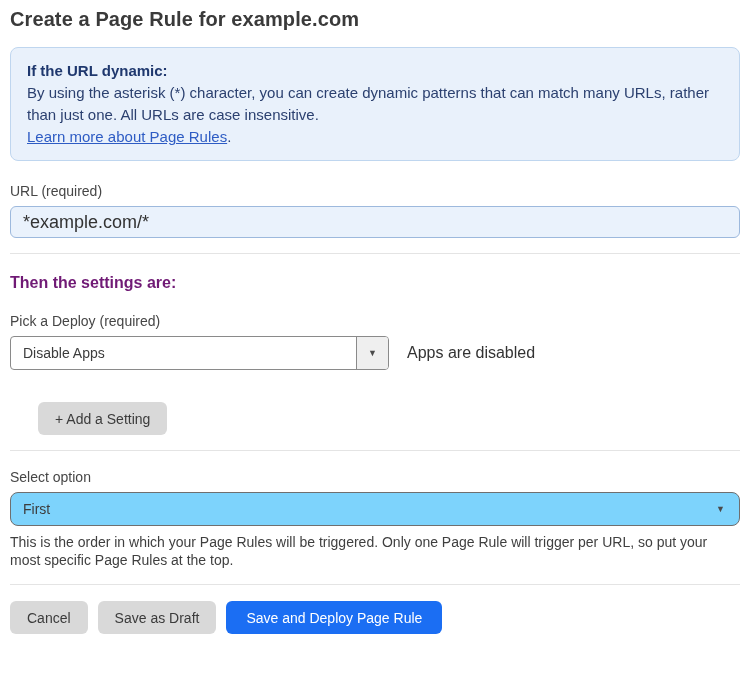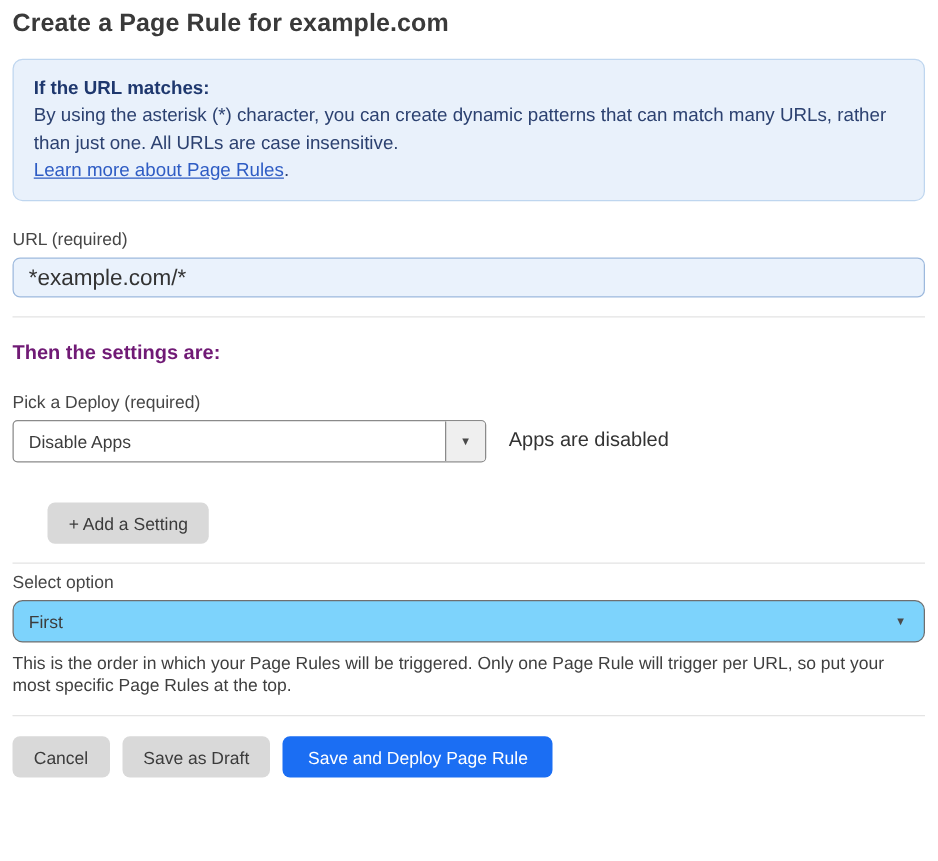--- a/index.html
+++ b/index.html
@@ -129,21 +129,21 @@
     padding: 0 17px;
     cursor: pointer;
     display: inline-flex;
     align-items: center;
     justify-content: center;
   }
   .btn-gray { background: #d9d9d9; color: #3b3b3b; }
   .btn-primary { background: #1b6ef3; color: #ffffff; padding: 0 20px; }
   .add-setting-btn { margin-top: 32px; margin-left: 28px; }
 
-  .order-label { margin-top: 6px; }
+  .order-label { margin-top: 18px; }
 
   .select {
     height: 34px;
     border: 1px solid #6f6f6f;
     border-radius: 8px;
     display: flex;
     align-items: center;
     justify-content: space-between;
     padding: 0 14px 0 12px;
     font-size: 14px;
@@ -162,21 +162,21 @@
   .footer .btn-primary { margin-left: 10px; }
 </style>
 </head>
 <body>
 
 <div class="wrap">
 
   <h1 class="page-title">Create a Page Rule for example.com</h1>
 
   <div class="info-box">
-    <div class="info-heading">If the URL matches:</div>
+    <div class="info-heading">If the URL dynamic:</div>
     <div class="info-body">By using the asterisk (*) character, you can create dynamic patterns that can match many URLs, rather than just one. All URLs are case insensitive.</div>
     <div>
       <a class="learn-more-link">Learn more about Page Rules</a><span class="link-suffix">.</span>
     </div>
   </div>
 
   <div class="field-label">URL (required)</div>
   <input class="url-input" type="text" value="*example.com/*" style="">
 
   <hr class="divider">

